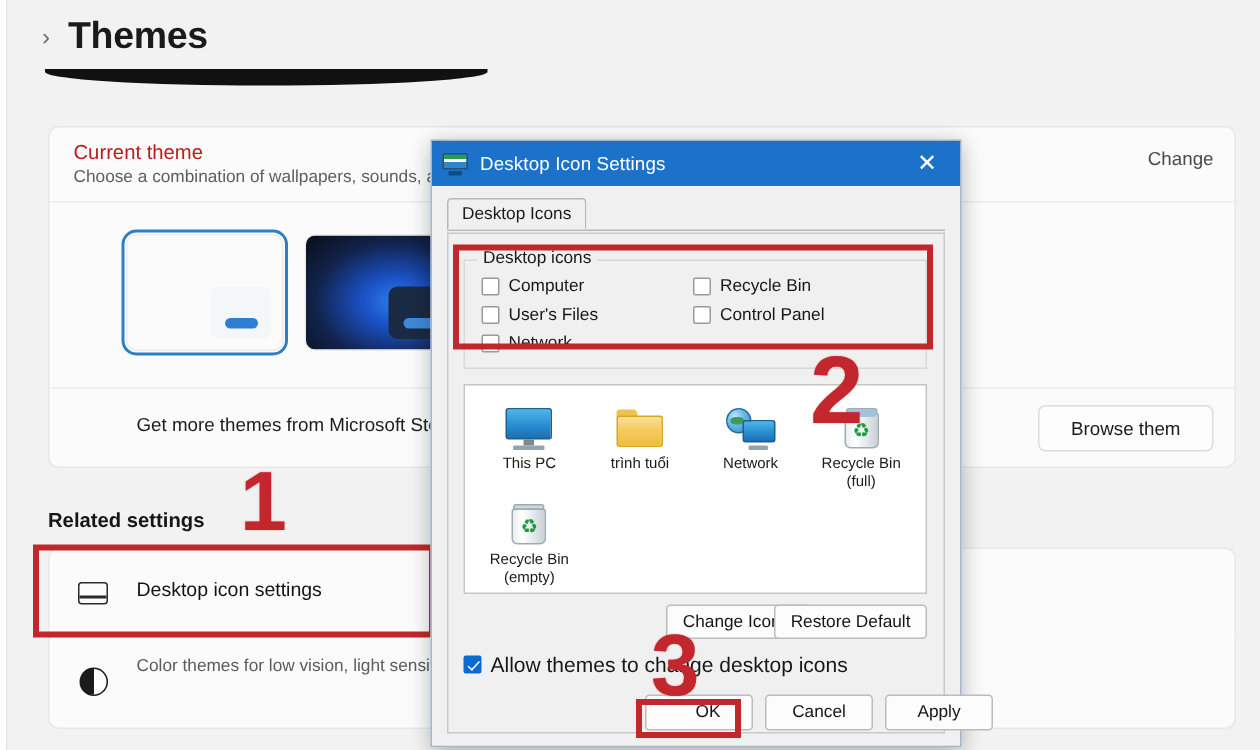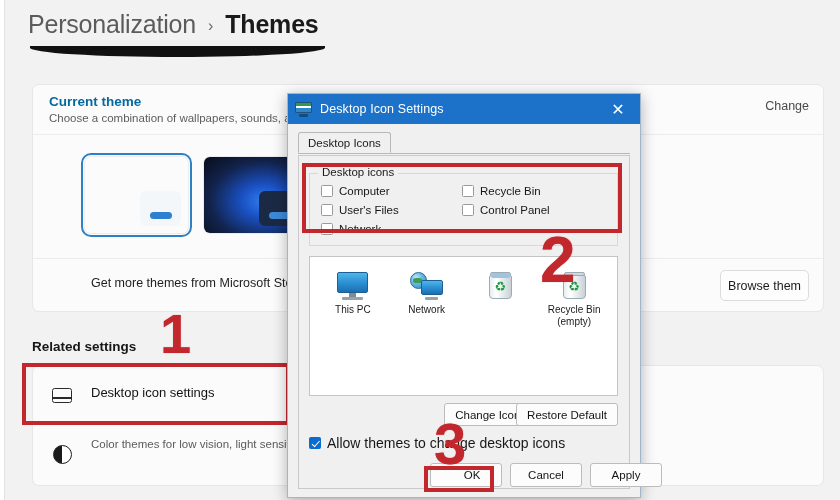--- a/index.html
+++ b/index.html
@@ -84,22 +84,21 @@
   .card-head {
     position: relative;
     height: 49px;
     border-bottom: 1px solid #ececec;
   }
   .card-title {
     position: absolute;
     left: 16px;
     top: 9px;
     font-size: 13.5px;
-    color: #0369a1;
-    font-weight: bold;
+    color: #b91c1c;
   }
   .card-sub {
     position: absolute;
     left: 16px;
     top: 27px;
     font-size: 11.5px;
     color: #5d5d5d;
     white-space: nowrap;
   }
   .card-right-label {
@@ -210,21 +209,21 @@
     top: 17px;
     font-size: 12.5px;
     color: #1d1d1d;
     white-space: nowrap;
   }
   .browse-btn {
     position: absolute;
     right: 14px;
     top: 11px;
     height: 29px;
-    padding: 0 7px;
+    padding: 0 21px;
     display: flex;
     align-items: center;
     font-size: 12.5px;
     color: #1b1b1b;
     background: #fdfdfd;
     border: 1px solid #dcdcdc;
     border-radius: 5px;
     white-space: nowrap;
   }
 
@@ -658,21 +657,20 @@
   .fb-apply { left: 302px; }
 </style>
 </head>
 <body>
 
 <div id="root">
 
   <div class="edge-strip"></div>
 
   <div class="breadcrumb">
-    <span class="crumb-parent">Personalization</span>
     <span class="crumb-sep">›</span>
     <span class="crumb-current">Themes</span>
   </div>
   <div class="swoosh"></div>
 
   <div class="card">
     <div class="card-head">
       <div class="card-title">Current theme</div>
       <div class="card-sub">Choose a combination of wallpapers, sounds, and</div>
       <div class="card-right-label">Change</div>
@@ -785,20 +783,29 @@
               <div class="icon-art">
                 <div class="g-pc">
                     <div class="m"></div>
                     <div class="st"></div>
                     <div class="bs"></div>
                   </div>
               </div>
               <div class="icon-cap">This PC</div>
             </div>
 
+            <div class="icon-cell">
+              <div class="icon-art">
+                <div class="g-folder">
+                    <div class="tabf"></div>
+                    <div class="body"></div>
+                  </div>
+              </div>
+              <div class="icon-cap">trình tuổi</div>
+            </div>
 
             <div class="icon-cell">
               <div class="icon-art">
                 <div class="g-net">
                     <div class="globe"></div>
                     <div class="m"></div>
                     <div class="bs"></div>
                   </div>
               </div>
               <div class="icon-cap">Network</div>
@@ -806,20 +813,22 @@
 
             <div class="icon-cell">
               <div class="icon-art">
                 <div class="g-bin full">
                     <div class="lid"></div>
                     <div class="can"></div>
                     <div class="fill"></div>
                     <div class="rec">♻</div>
                   </div>
               </div>
+              <div class="icon-cap">Recycle Bin
+(full)</div>
             </div>
 
             <div class="icon-cell">
               <div class="icon-art">
                 <div class="g-bin">
                     <div class="lid"></div>
                     <div class="can"></div>
                     <div class="rec">♻</div>
                   </div>
               </div>

